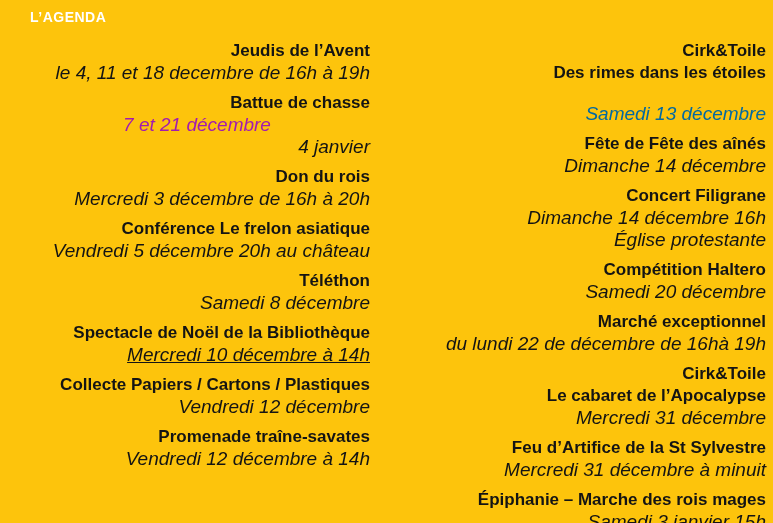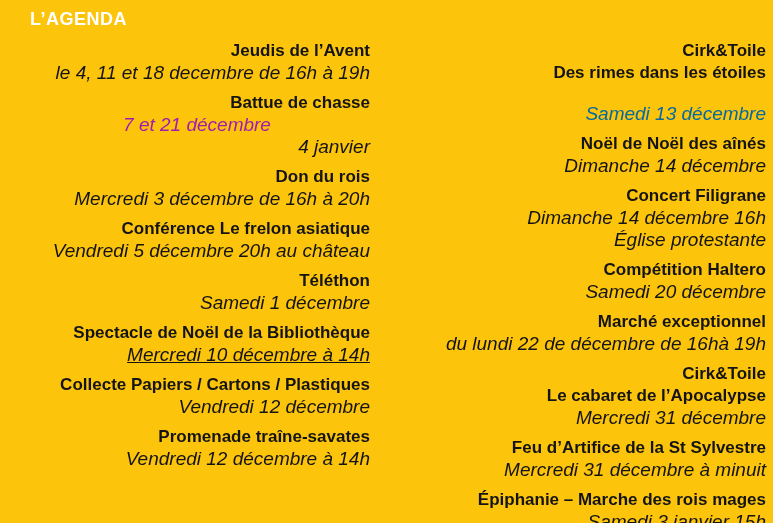--- a/index.html
+++ b/index.html
@@ -8,21 +8,21 @@
     height: 523px;
     position: relative;
     overflow: hidden;
     font-family: "Liberation Sans", sans-serif;
     background: #FDC40C;
   }
   .page-title {
     position: absolute;
     left: 30px;
     top: 9px;
-    font-size: 18px;
+    font-size: 14px;
     font-weight: bold;
     letter-spacing: 0.5px;
     color: #FFFFFF;
   }
   .col {
     position: absolute;
     top: 40px;
     text-align: right;
   }
   .col-left  { left: 24px;  width: 346px; }
@@ -61,21 +61,21 @@
     <div class="event">
       <div class="event-title" style="color: rgb(20, 20, 20);">Don du rois</div>
       <div class="event-date" style="color: rgb(20, 20, 20);">Mercredi 3 décembre de 16h à 20h</div>
     </div>
     <div class="event">
       <div class="event-title" style="color: rgb(20, 20, 20);">Conférence Le frelon asiatique</div>
       <div class="event-date" style="color: rgb(20, 20, 20);">Vendredi 5 décembre 20h au château</div>
     </div>
     <div class="event">
       <div class="event-title" style="color: rgb(20, 20, 20);">Téléthon</div>
-      <div class="event-date" style="color: rgb(20, 20, 20);">Samedi 1 décembre</div>
+      <div class="event-date" style="color: rgb(20, 20, 20);">Samedi 8 décembre</div>
     </div>
     <div class="event">
       <div class="event-title" style="color: rgb(20, 20, 20);">Spectacle de Noël de la Bibliothèque</div>
       <div class="event-date" style="color: rgb(20, 20, 20); text-decoration: underline;">Mercredi 10 décembre à 14h</div>
     </div>
     <div class="event">
       <div class="event-title" style="color: rgb(20, 20, 20);">Collecte Papiers / Cartons / Plastiques</div>
       <div class="event-date" style="color: rgb(20, 20, 20);">Vendredi 12 décembre</div>
     </div>
     <div class="event">
@@ -84,21 +84,21 @@
     </div>
   </div>
 
 <div class="col col-right">
     <div class="event">
       <div class="event-title" style="color: rgb(20, 20, 20);">Cirk&amp;Toile</div>
       <div class="event-title" style="color: rgb(20, 20, 20);">Des rimes dans les étoiles</div>
       <div class="event-date" style="color: #0369a1; margin-top: 19px;">Samedi 13 décembre</div>
     </div>
     <div class="event">
-      <div class="event-title" style="color: rgb(20, 20, 20);">Noël de Noël des aînés</div>
+      <div class="event-title" style="color: rgb(20, 20, 20);">Fête de Fête des aînés</div>
       <div class="event-date" style="color: rgb(20, 20, 20);">Dimanche 14 décembre</div>
     </div>
     <div class="event">
       <div class="event-title" style="color: rgb(20, 20, 20);">Concert Filigrane</div>
       <div class="event-date" style="color: rgb(20, 20, 20);">Dimanche 14 décembre 16h</div>
       <div class="event-date" style="color: rgb(20, 20, 20);">Église protestante</div>
     </div>
     <div class="event">
       <div class="event-title" style="color: rgb(20, 20, 20);">Compétition Haltero</div>
       <div class="event-date" style="color: rgb(20, 20, 20);">Samedi 20 décembre</div>

